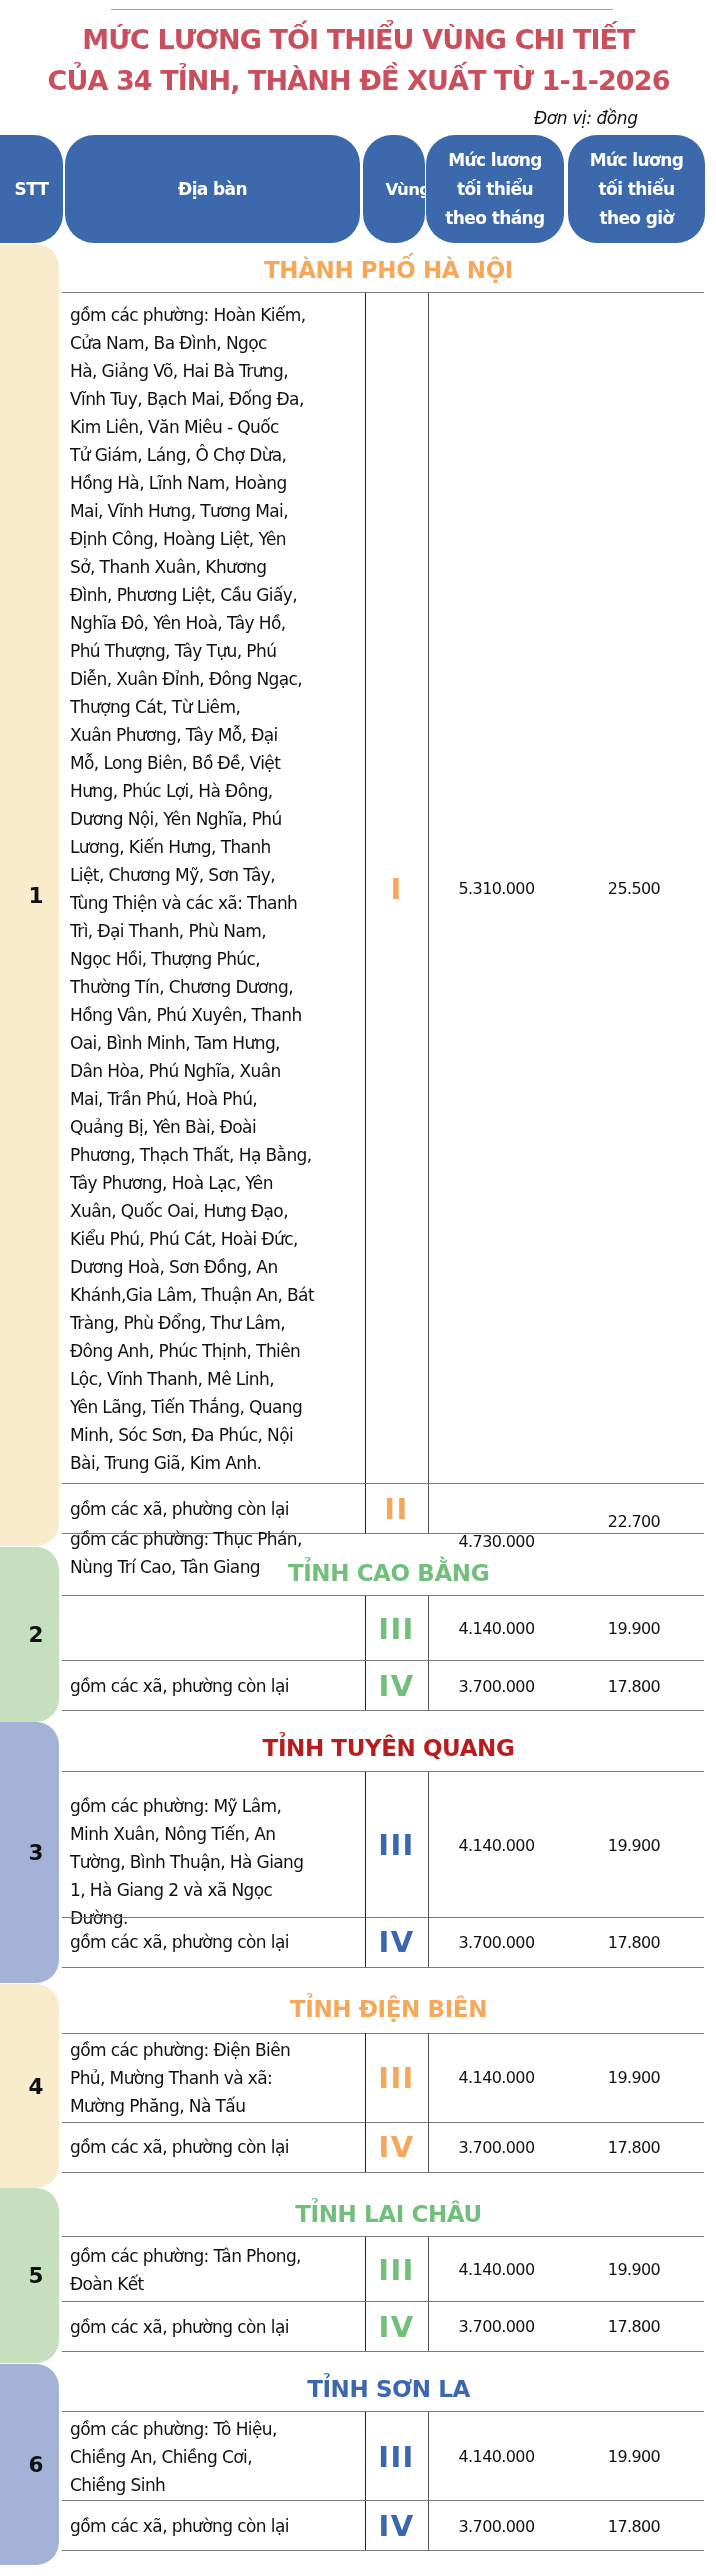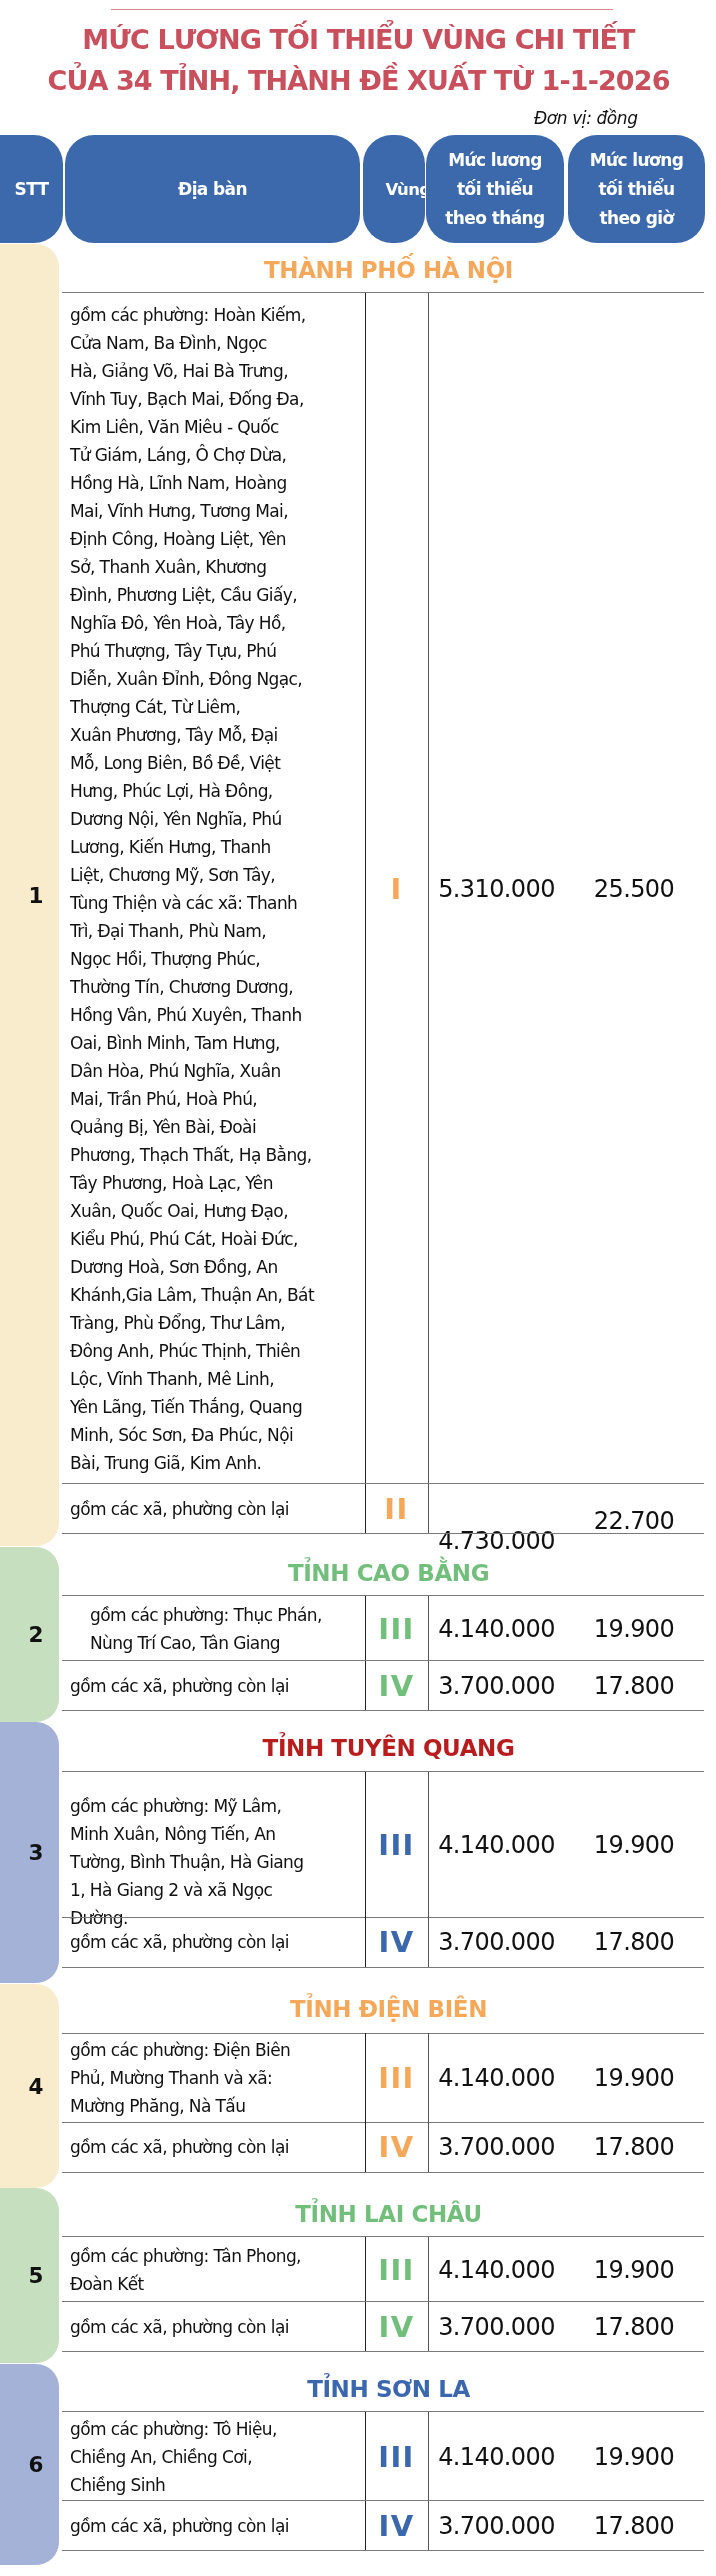--- a/index.html
+++ b/index.html
@@ -30,21 +30,21 @@
                font-family: "DejaVu Sans", sans-serif; font-weight: bold; font-size: 23px; letter-spacing: -0.4px; }
   .hline { position: absolute; left: 62px; width: 642px; height: 1.4px; background: #7a7a7a; }
   .vline { position: absolute; width: 0.7px; background: #222; }
   .row-text { position: absolute; left: 70px; width: 292px; font-family: "DejaVu Sans", sans-serif;
               font-size: 17px; line-height: 28px; letter-spacing: -0.6px; color: #111;
               display: flex; align-items: center; }
   .row-text span { display: block; white-space: pre-line; }
   .zone-val { position: absolute; left: 365px; width: 63px; text-align: center; display: flex; align-items: center; justify-content: center;
               font-family: "DejaVu Sans", sans-serif; font-weight: bold; font-size: 29px; letter-spacing: 1.4px; }
   .num { position: absolute; display: flex; align-items: center; justify-content: center;
-         font-family: "DejaVu Sans", sans-serif; font-size: 24px; letter-spacing: -0.6px; color: #111; }
+         font-family: "DejaVu Sans", sans-serif; font-size: 16px; letter-spacing: -0.6px; color: #111; }
   .num.month { left: 430px; width: 133px; }
   .num.hour { left: 566px; width: 136px; }
 </style>
 </head>
 <body>
 
 <div class="top-rule"></div>
 <h1 class="title l1">MỨC LƯƠNG TỐI THIỂU VÙNG CHI TIẾT</h1>
 <h1 class="title l2">CỦA 34 TỈNH, THÀNH ĐỀ XUẤT TỪ 1-1-2026</h1>
 <div class="unit">Đơn vị: đồng</div>
@@ -131,21 +131,21 @@
       <div class="vline" style="left: 365px; top: 1484px; height: 50px;"></div>
       <div class="vline" style="left: 428px; top: 1484px; height: 50px; background: rgb(85, 85, 85);"></div>
       <div class="hline" style="top: 1533px;"></div>
     </div>
     <div>
       <div class="band" style="top: 1547px; height: 175px; background: rgb(198, 224, 191);">
         <div>2</div>
       </div>
       <div class="sec-title" style="top: 1557px; color: rgb(114, 191, 124); line-height: 32px;">TỈNH CAO BẰNG</div>
       <div class="hline" style="top: 1595px;"></div>
-      <div class="row-text" style="top: 1596px; height: 65px; margin-left: 20px;">
+      <div class="row-text" style="top: 1520px; height: 65px;">
         <span>gồm các phường: Thục Phán,
 Nùng Trí Cao, Tân Giang</span>
       </div>
       <div class="zone-val" style="top: 1596px; height: 65px; color: rgb(114, 191, 124);">III</div>
       <div class="num month" style="top: 1596px; height: 65px;">4.140.000</div>
       <div class="num hour" style="top: 1596px; height: 65px;">19.900</div>
       <div class="vline" style="left: 365px; top: 1596px; height: 65px;"></div>
       <div class="vline" style="left: 428px; top: 1596px; height: 65px; background: rgb(85, 85, 85);"></div>
       <div class="hline" style="top: 1660px;"></div>
       <div class="row-text" style="top: 1661px; height: 50px;">

